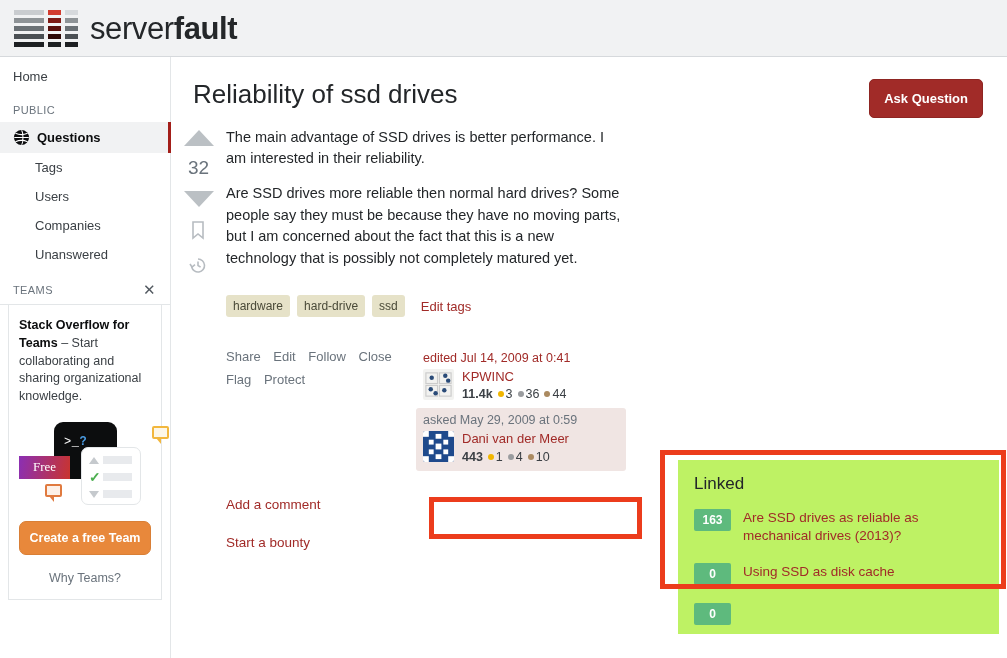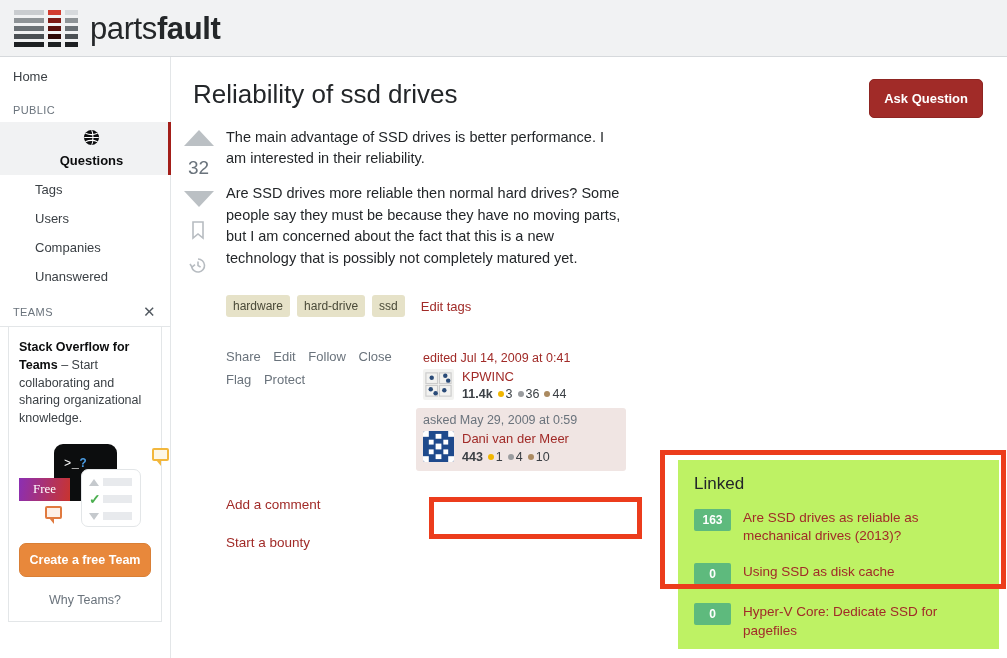--- a/index.html
+++ b/index.html
@@ -32,21 +32,21 @@
     position: absolute; top: 57px; left: 0; width: 171px; height: 601px;
     background: #ffffff; border-right: 1px solid #e3e6e8;
     font-size: 13px;
   }
   .nav-home { padding: 12px 0 10px 13px; color: #3b4045; font-size: 13px; }
   .nav-section { padding: 10px 0 6px 13px; font-size: 11px; color: #6a737c;
                  letter-spacing: .4px; }
   .nav-item { display: flex; align-items: center; gap: 7px;
               padding: 7px 0 7px 13px; color: #3b4045; position: relative; }
   .nav-item.sub { padding-left: 35px; }
-  .nav-item.active { background: #f1f2f3; font-weight: 700; color: #0c0d0e; flex-direction: column; }
+  .nav-item.active { background: #f1f2f3; font-weight: 700; color: #0c0d0e; }
   .nav-item.active::after {
     content: ""; position: absolute; right: -1px; top: 0; bottom: 0;
     width: 3px; background: #a31e19;
   }
   .globe { width: 17px; height: 17px; flex: 0 0 17px; }
 
   .teams-head { display: flex; align-items: center; justify-content: space-between;
                 padding: 13px 14px 7px 13px; font-size: 11px; color: #6a737c;
                 letter-spacing: .4px; border-bottom: 1px solid #e3e6e8; }
   .teams-x { font-size: 15px; color: #525960; line-height: 1; cursor: pointer; }
@@ -172,21 +172,21 @@
         <i style="background:#6b7175"></i>
           <i style="background:#5a100c"></i>
           <i style="background:#6b7175"></i>
         <i style="background:#4b5054"></i>
           <i style="background:#2d0906"></i>
           <i style="background:#4b5054"></i>
         <i style="background:#1d2022"></i>
           <i style="background:#1d2022"></i>
           <i style="background:#1d2022"></i>
       </div>
-      <div class="logo-text"><span class="thin">parts</span><b>fault</b></div>
+      <div class="logo-text"><span class="thin">server</span><b>fault</b></div>
     </div>
   </div>
 
   <div class="sidebar">
 
     <div class="nav-home">Home</div>
 
     <div class="nav-section">PUBLIC</div>
 
     <div class="nav-item active">
@@ -383,21 +383,20 @@
       <div class="lrow">
         <span class="lscore">163</span>
         <span class="ltitle">Are SSD drives as reliable as mechanical drives (2013)?</span>
       </div>
       <div class="lrow">
         <span class="lscore">0</span>
         <span class="ltitle">Using SSD as disk cache</span>
       </div>
       <div class="lrow">
         <span class="lscore">0</span>
-        <span class="ltitle">Hyper-V Core: Dedicate SSD for pagefiles</span>
       </div>
     </div>
 
   </div>
 
   <div class="annot annot-a"></div>
   <div class="annot annot-b"></div>
 
 </div>
 

